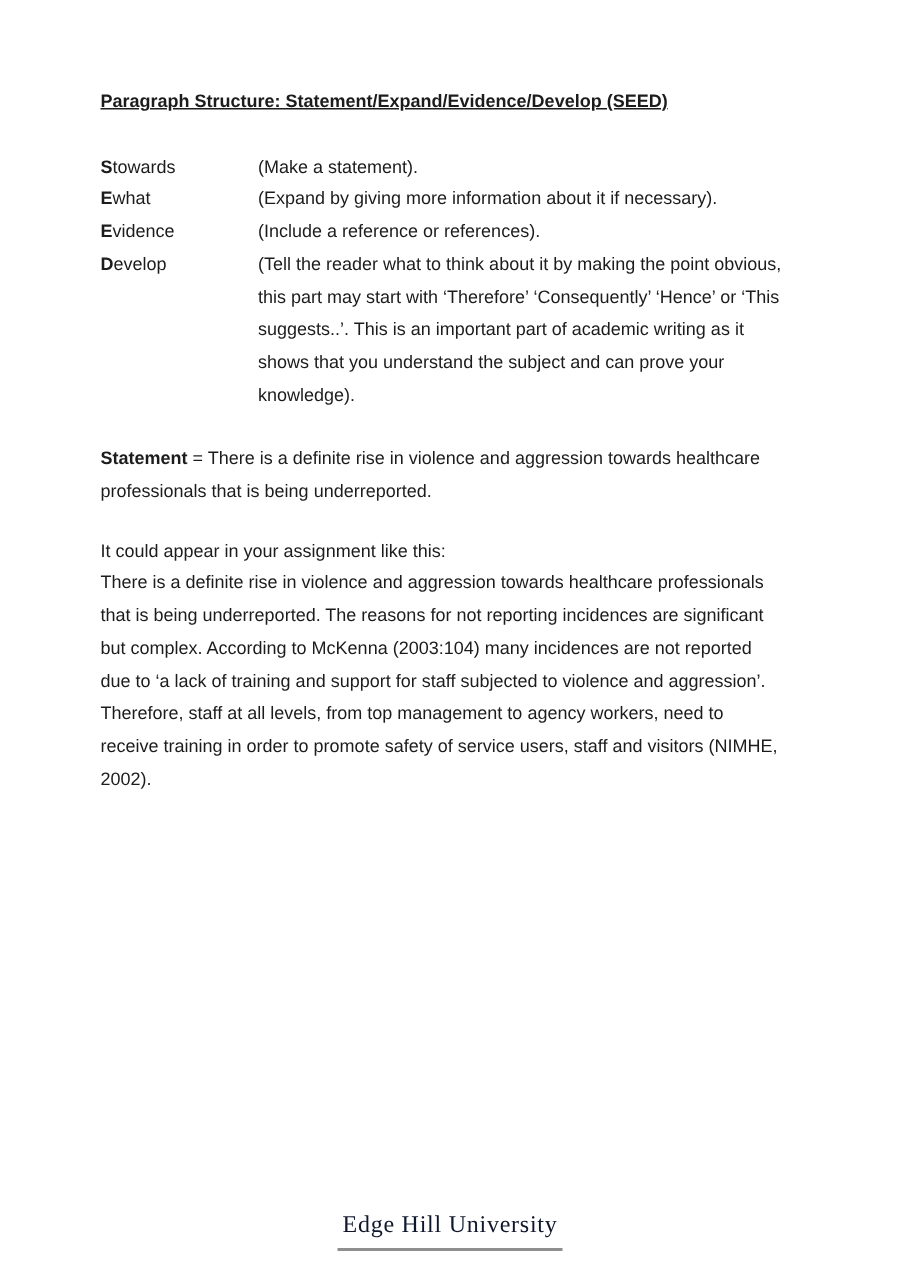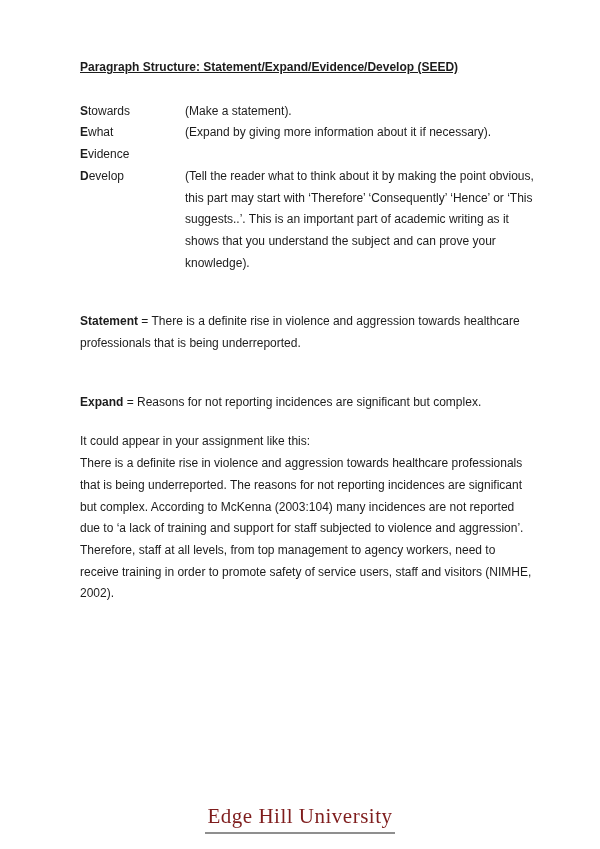--- a/index.html
+++ b/index.html
@@ -13,21 +13,21 @@
     height: 849px;
     background: #ffffff;
     overflow: hidden;
     font-family: "Liberation Sans", sans-serif;
     font-size: 12px;
     line-height: 21.7px;
     color: #1c1c1c;
   }
   .doc {
     position: absolute;
-    left: 80px;
+    left: 67px;
     top: 57px;
     width: 455px;
   }
   .doc-title {
     font-weight: bold;
     text-decoration: underline;
     margin: 0 0 22px 0;
     white-space: nowrap;
   }
   .seed-list {
@@ -38,45 +38,45 @@
     align-items: flex-start;
   }
   .seed-term {
     flex: 0 0 73px;
   }
   .seed-def {
     flex: 1 1 auto;
     margin-left: 32px;
   }
   .block {
-    margin-top: 37px;
+    margin-top: 21px;
   }
   .block .lbl {
     font-weight: bold;
   }
   .assignment {
     margin-top: 18px;
   }
   .assignment-heading {
     font-weight: normal;
   }
   .footer-logo {
     position: absolute;
     left: 0;
     right: 0;
     top: 804px;
     text-align: center;
   }
   .logo-inner {
     display: inline-block;
     font-family: "Liberation Serif", serif;
-    font-size: 21px;
+    font-size: 16px;
     line-height: 25px;
     letter-spacing: 0.5px;
-    color: #7f1d1d;
+    color: #0f172a;
     padding: 0 3px 3px 3px;
     border-bottom: 2px solid #8f8f8f;
   }
 </style>
 </head>
 <body>
 
 <div class="page">
   <div class="doc">
 
@@ -86,34 +86,32 @@
       <div class="seed-row">
         <span class="seed-term"><b>S</b><span>towards</span></span>
         <span class="seed-def">(Make a statement).</span>
       </div>
       <div class="seed-row">
         <span class="seed-term"><b>E</b><span>what</span></span>
         <span class="seed-def">(Expand by giving more information about it if necessary).</span>
       </div>
       <div class="seed-row">
         <span class="seed-term"><b>E</b><span>vidence</span></span>
+        <span class="seed-def">(Include a reference or references).</span>
       </div>
       <div class="seed-row">
         <span class="seed-term"><b>D</b><span>evelop</span></span>
         <span class="seed-def">(Tell the reader what to think about it by making the point obvious, this part may start with ‘Therefore’ ‘Consequently’ ‘Hence’ or ‘This suggests..’. This is an important part of academic writing as it shows that you understand the subject and can prove your knowledge).</span>
       </div>
     </div>
 
     <div class="block">
       <span class="lbl">Statement</span><span> = </span><span>There is a definite rise in violence and aggression towards healthcare professionals that is being underreported.</span>
     </div>
 
-    <div class="block">
-      <span class="lbl">Expand</span><span> = </span><span>Reasons for not reporting incidences are significant but complex.</span>
-    </div>
 
 
 
     <div class="block assignment">
       <div class="assignment-heading">It could appear in your assignment like this:</div>
       <div>There is a definite rise in violence and aggression towards healthcare professionals that is being underreported. The reasons for not reporting incidences are significant but complex. According to McKenna (2003:104) many incidences are not reported due to ‘a lack of training and support for staff subjected to violence and aggression’. Therefore, staff at all levels, from top management to agency workers, need to receive training in order to promote safety of service users, staff and visitors (NIMHE, 2002).</div>
     </div>
 
   </div>
 

